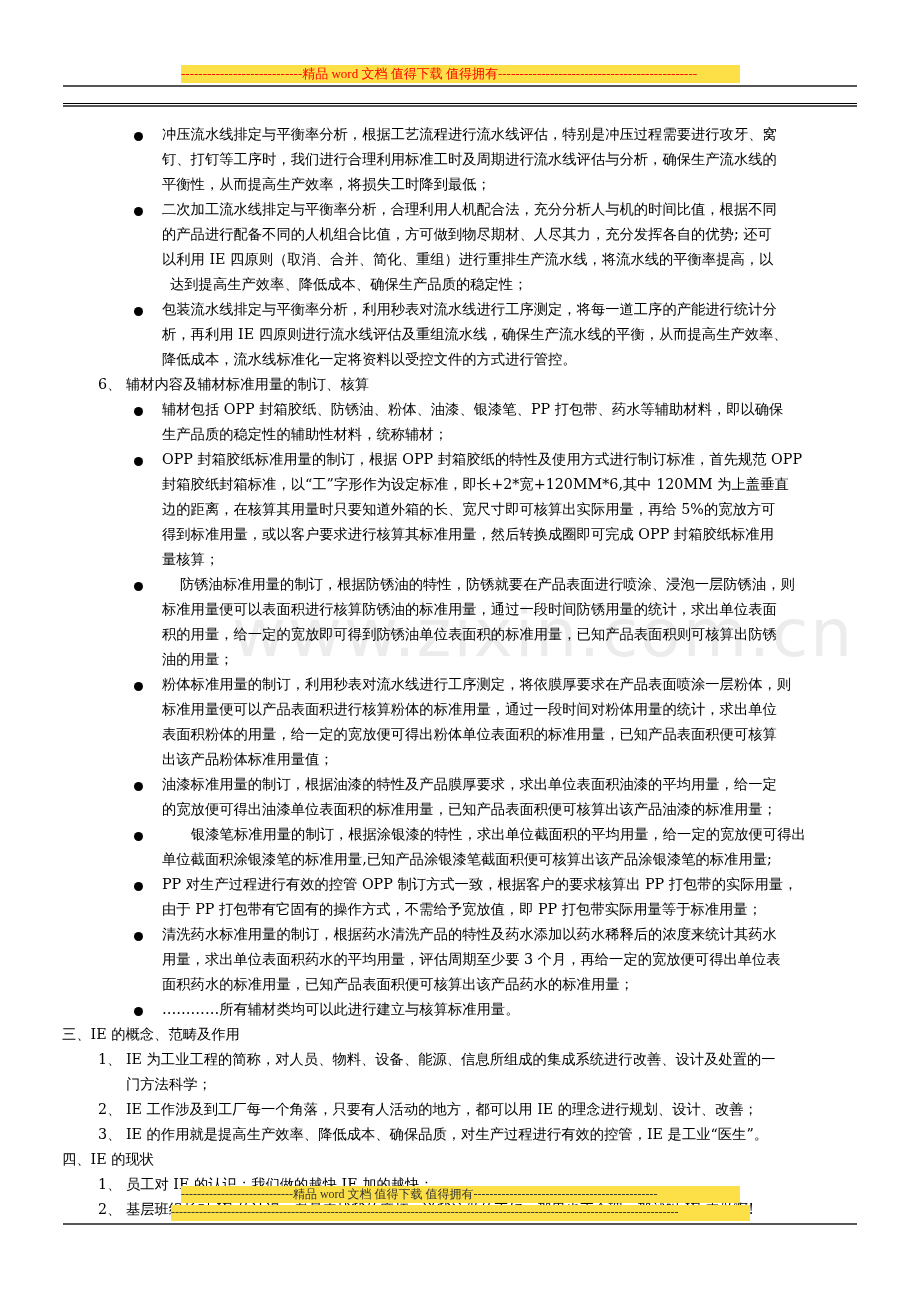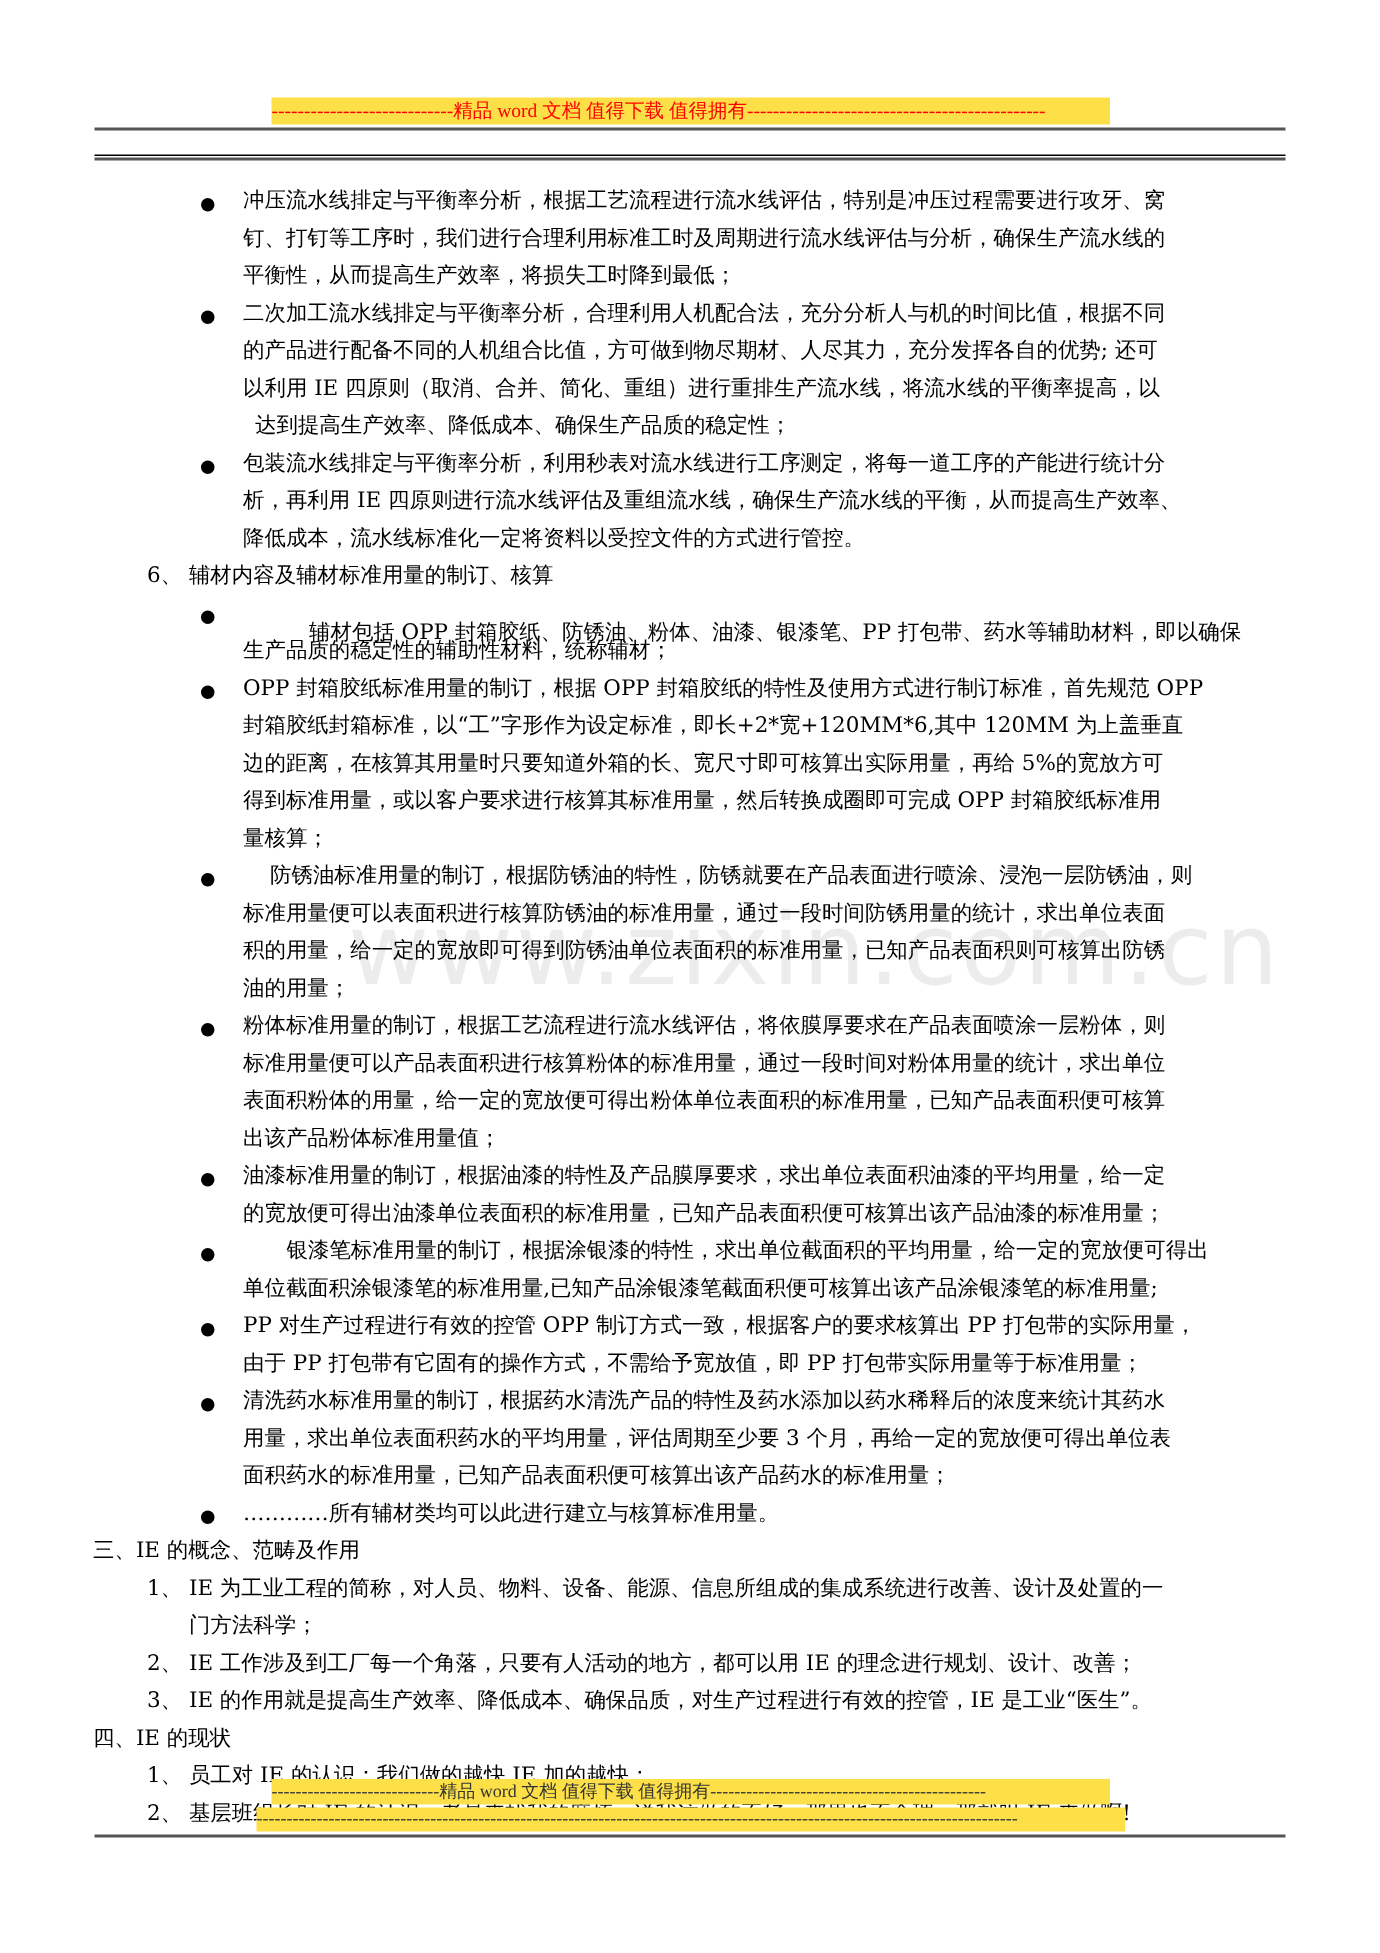--- a/index.html
+++ b/index.html
@@ -56,38 +56,38 @@
   <div class="line" style="left:170px; top:152px;">达到提高生产效率、降低成本、确保生产品质的稳定性；</div>
 
   <div class="bullet" style="left:134px; top:185px;"></div>
   <div class="line" style="left:162px; top:177px;">包装流水线排定与平衡率分析，利用秒表对流水线进行工序测定，将每一道工序的产能进行统计分</div>
   <div class="line" style="left:162px; top:202px;">析，再利用 IE 四原则进行流水线评估及重组流水线，确保生产流水线的平衡，从而提高生产效率、</div>
   <div class="line" style="left:162px; top:227px;">降低成本，流水线标准化一定将资料以受控文件的方式进行管控。</div>
 
   <div class="line" style="left:98px; top:252px;">6、 辅材内容及辅材标准用量的制订、核算</div>
 
   <div class="bullet" style="left:134px; top:285px;"></div>
-  <div class="line" style="left:162px; top:290px;margin-left:44px;">辅材包括 OPP 封箱胶纸、防锈油、粉体、油漆、银漆笔、PP 打包带、药水等辅助材料，即以确保</div>
+  <div class="line" style="left:162px; top:277px;">辅材包括 OPP 封箱胶纸、防锈油、粉体、油漆、银漆笔、PP 打包带、药水等辅助材料，即以确保</div>
   <div class="line" style="left:162px; top:302px;">生产品质的稳定性的辅助性材料，统称辅材；</div>
 
   <div class="bullet" style="left:134px; top:335px;"></div>
   <div class="line" style="left:162px; top:327px;">OPP 封箱胶纸标准用量的制订，根据 OPP 封箱胶纸的特性及使用方式进行制订标准，首先规范 OPP</div>
   <div class="line" style="left:162px; top:352px;">封箱胶纸封箱标准，以“工”字形作为设定标准，即长+2*宽+120MM*6,其中 120MM 为上盖垂直</div>
   <div class="line" style="left:162px; top:377px;">边的距离，在核算其用量时只要知道外箱的长、宽尺寸即可核算出实际用量，再给 5%的宽放方可</div>
   <div class="line" style="left:162px; top:402px;">得到标准用量，或以客户要求进行核算其标准用量，然后转换成圈即可完成 OPP 封箱胶纸标准用</div>
   <div class="line" style="left:162px; top:427px;">量核算；</div>
 
   <div class="bullet" style="left:134px; top:460px;"></div>
   <div class="line" style="left:180px; top:452px;">防锈油标准用量的制订，根据防锈油的特性，防锈就要在产品表面进行喷涂、浸泡一层防锈油，则</div>
   <div class="line" style="left:162px; top:477px;">标准用量便可以表面积进行核算防锈油的标准用量，通过一段时间防锈用量的统计，求出单位表面</div>
   <div class="line" style="left:162px; top:502px;">积的用量，给一定的宽放即可得到防锈油单位表面积的标准用量，已知产品表面积则可核算出防锈</div>
   <div class="line" style="left:162px; top:527px;">油的用量；</div>
 
   <div class="bullet" style="left:134px; top:560px;"></div>
-  <div class="line" style="left:162px; top:552px;">粉体标准用量的制订，根据工艺流程进行流水线评估，将依膜厚要求在产品表面喷涂一层粉体，则</div>
+  <div class="line" style="left:162px; top:552px;">粉体标准用量的制订，利用秒表对流水线进行工序测定，将依膜厚要求在产品表面喷涂一层粉体，则</div>
   <div class="line" style="left:162px; top:577px;">标准用量便可以产品表面积进行核算粉体的标准用量，通过一段时间对粉体用量的统计，求出单位</div>
   <div class="line" style="left:162px; top:602px;">表面积粉体的用量，给一定的宽放便可得出粉体单位表面积的标准用量，已知产品表面积便可核算</div>
   <div class="line" style="left:162px; top:627px;">出该产品粉体标准用量值；</div>
 
   <div class="bullet" style="left:134px; top:660px;"></div>
   <div class="line" style="left:162px; top:652px;">油漆标准用量的制订，根据油漆的特性及产品膜厚要求，求出单位表面积油漆的平均用量，给一定</div>
   <div class="line" style="left:162px; top:677px;">的宽放便可得出油漆单位表面积的标准用量，已知产品表面积便可核算出该产品油漆的标准用量；</div>
 
   <div class="bullet" style="left:134px; top:710px;"></div>
   <div class="line" style="left:162px; top:702px;margin-left:29px;">银漆笔标准用量的制订，根据涂银漆的特性，求出单位截面积的平均用量，给一定的宽放便可得出</div>

